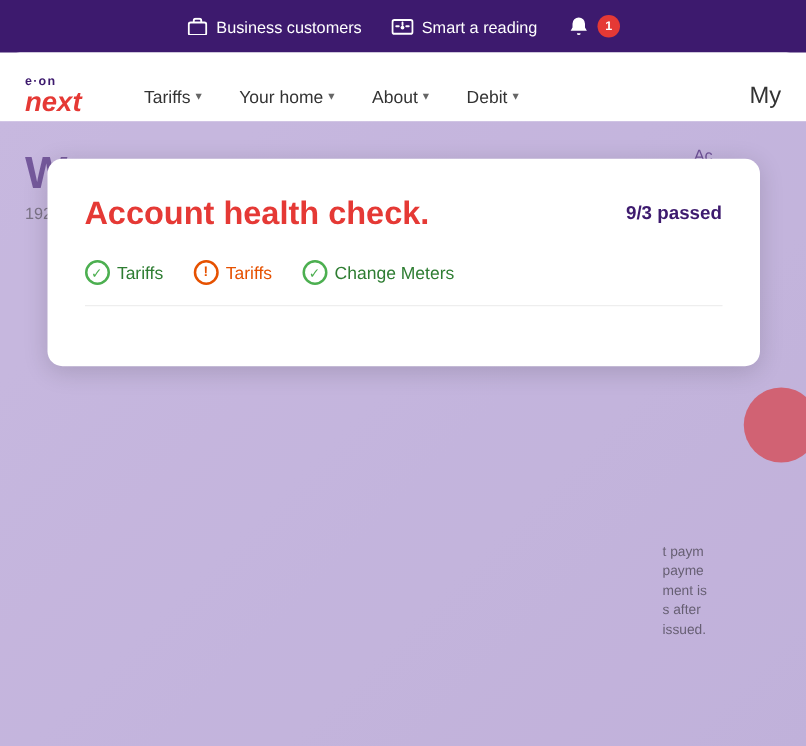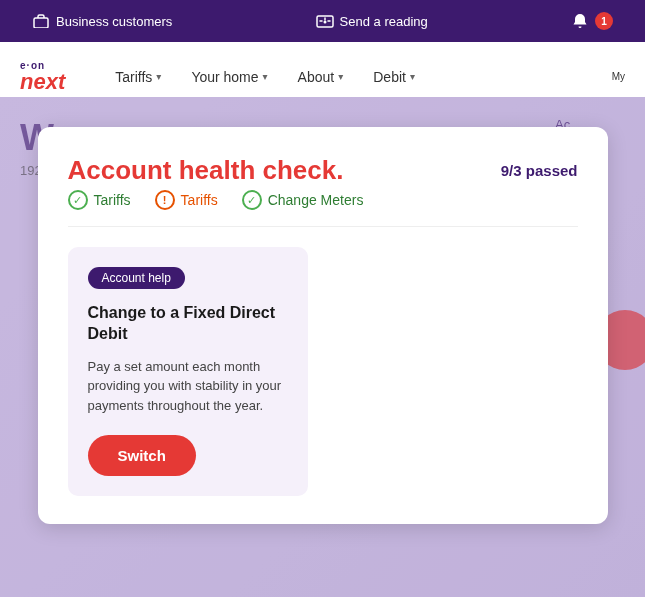--- a/index.html
+++ b/index.html
@@ -4,21 +4,21 @@
   <style>
     * { margin: 0; padding: 0; box-sizing: border-box; }
     body { font-family: Arial, sans-serif; width: 645px; height: 597px; overflow: hidden; position: relative; }
 
     
     .top-bar {
       background-color: #3d1a6e;
       height: 42px;
       display: flex;
       align-items: center;
-      justify-content: space-between;
+      justify-content: center;
       padding: 0 32px;
       gap: 24px;
     }
     .top-bar-item {
       display: flex;
       align-items: center;
       gap: 6px;
       color: white;
       font-size: 13px;
       cursor: pointer;
@@ -80,21 +80,21 @@
       color: #333;
       cursor: pointer;
       font-weight: 500;
     }
     .nav-arrow {
       font-size: 10px;
       color: #666;
     }
     .nav-my {
       margin-left: auto;
-      font-size: 10px;
+      font-size: 19px;
       color: #333;
       font-weight: 500;
     }
 
     
     .page-bg {
       background: linear-gradient(135deg, #d4c8e8 0%, #c9bde0 100%);
       position: absolute;
       top: 97px;
       left: 0;
@@ -170,21 +170,21 @@
       background: white;
       border-radius: 12px;
       width: 570px;
       padding: 28px 30px;
       box-shadow: 0 4px 20px rgba(0,0,0,0.15);
     }
     .modal-header {
       display: flex;
       justify-content: space-between;
       align-items: center;
-      margin-bottom: 4px;
+      margin-bottom: 22px;
     }
     .modal-title {
       font-size: 26px;
       font-weight: 900;
       color: #e53935;
     }
     .modal-passed {
       font-size: 15px;
       color: #3d1a6e;
       font-weight: bold;
@@ -287,21 +287,21 @@
     <span>Business customers</span>
   </div>
   <div class="top-bar-item">
     <div class="top-bar-icon">
       <svg width="18" height="14" viewBox="0 0 18 14" fill="none">
         <rect x="1" y="2" width="16" height="11" rx="1.5" stroke="white" stroke-width="1.5"></rect>
         <path d="M4 7h2M12 7h2M9 4v2" stroke="white" stroke-width="1.5" stroke-linecap="round"></path>
         <circle cx="9" cy="8" r="1.5" fill="white"></circle>
       </svg>
     </div>
-    <span>Send a reading</span>
+    <span>Smart a reading</span>
   </div>
   <div class="top-bar-item">
     <div class="top-bar-icon">
       <svg width="16" height="16" viewBox="0 0 16 16" fill="none">
         <path d="M8 1a5 5 0 0 0-5 5v3l-1.5 2.5h13L13 9V6a5 5 0 0 0-5-5z" fill="white"></path>
         <path d="M6.5 13.5a1.5 1.5 0 0 0 3 0" fill="white"></path>
       </svg>
     </div>
     <div class="notification-badge">1</div>
   </div>
@@ -368,20 +368,14 @@
       <div class="check-item check-orange">
         <div class="check-icon-warning">!</div>
         <span>Tariffs</span>
       </div>
       <div class="check-item check-green">
         <div class="check-icon-green">✓</div>
         <span>Change Meters</span>
       </div>
     </div>
 
-    <div class="card">
-      <div class="card-badge">Account help</div>
-      <div class="card-title">Change to a Fixed Direct Debit</div>
-      <div class="card-desc">Pay a set amount each month providing you with stability in your payments throughout the year.</div>
-      <button class="card-btn">Switch</button>
-    </div>
   </div>
 </div>
 
 </body></html>

